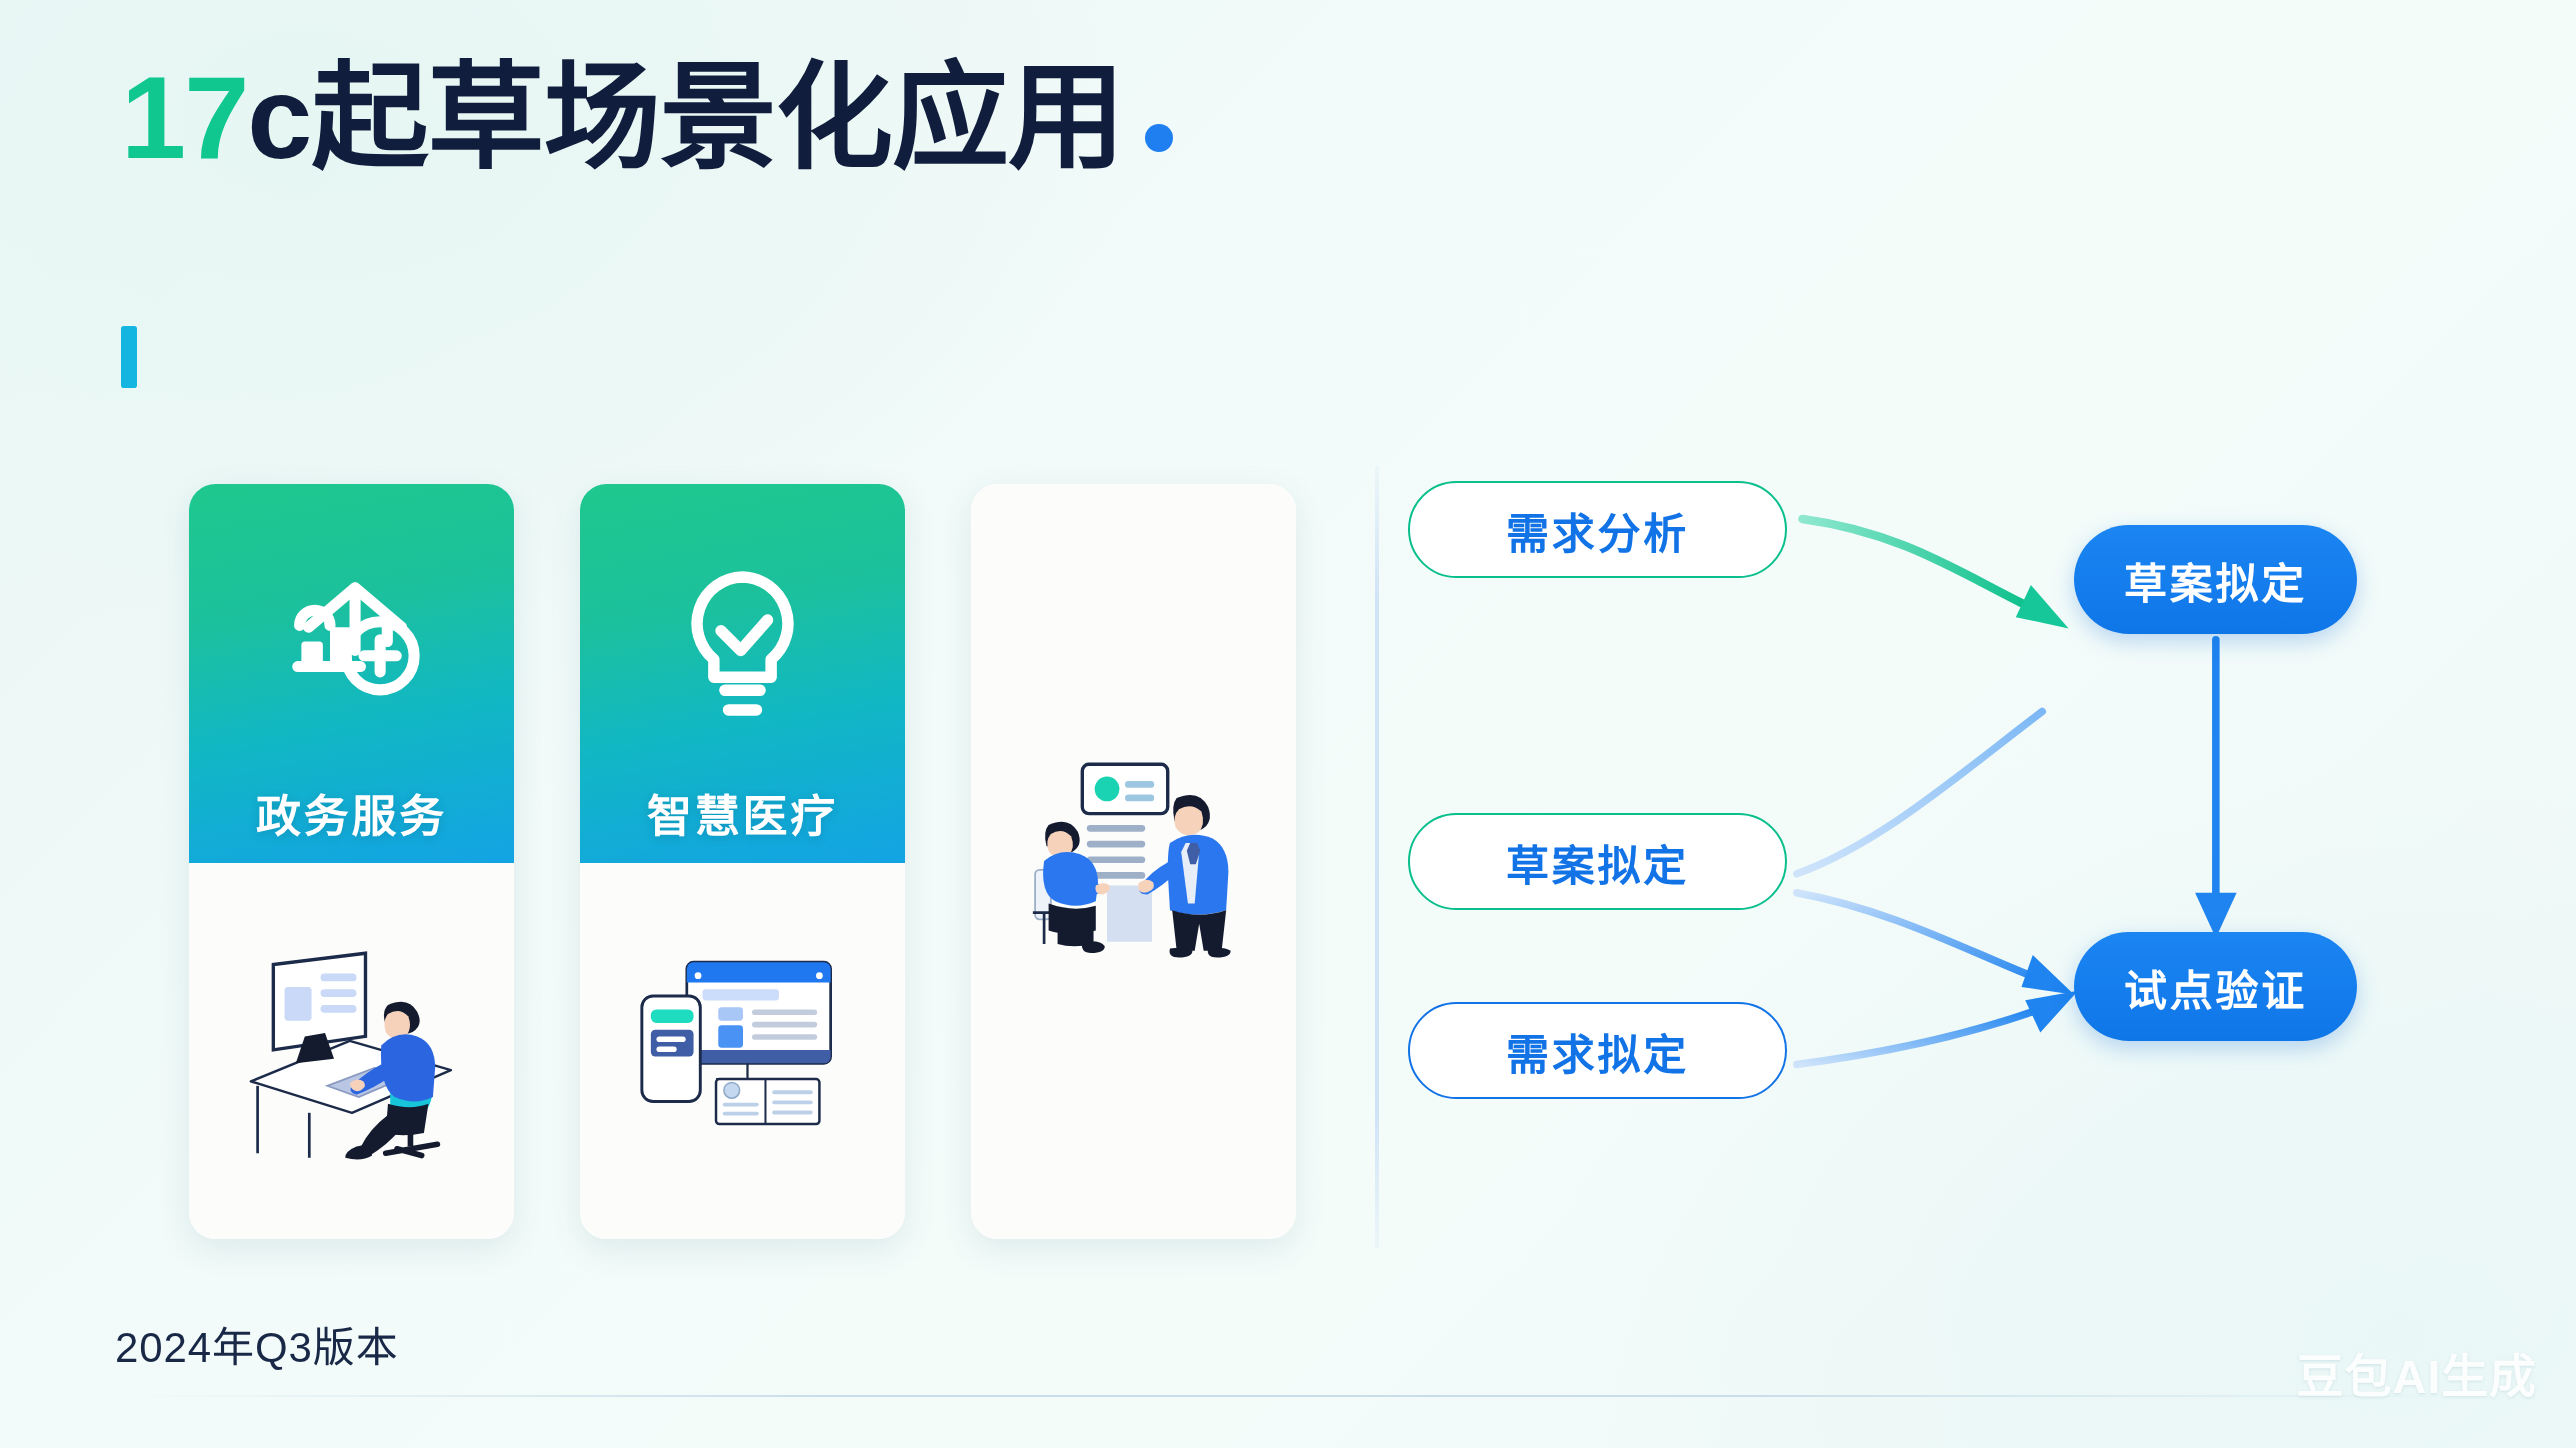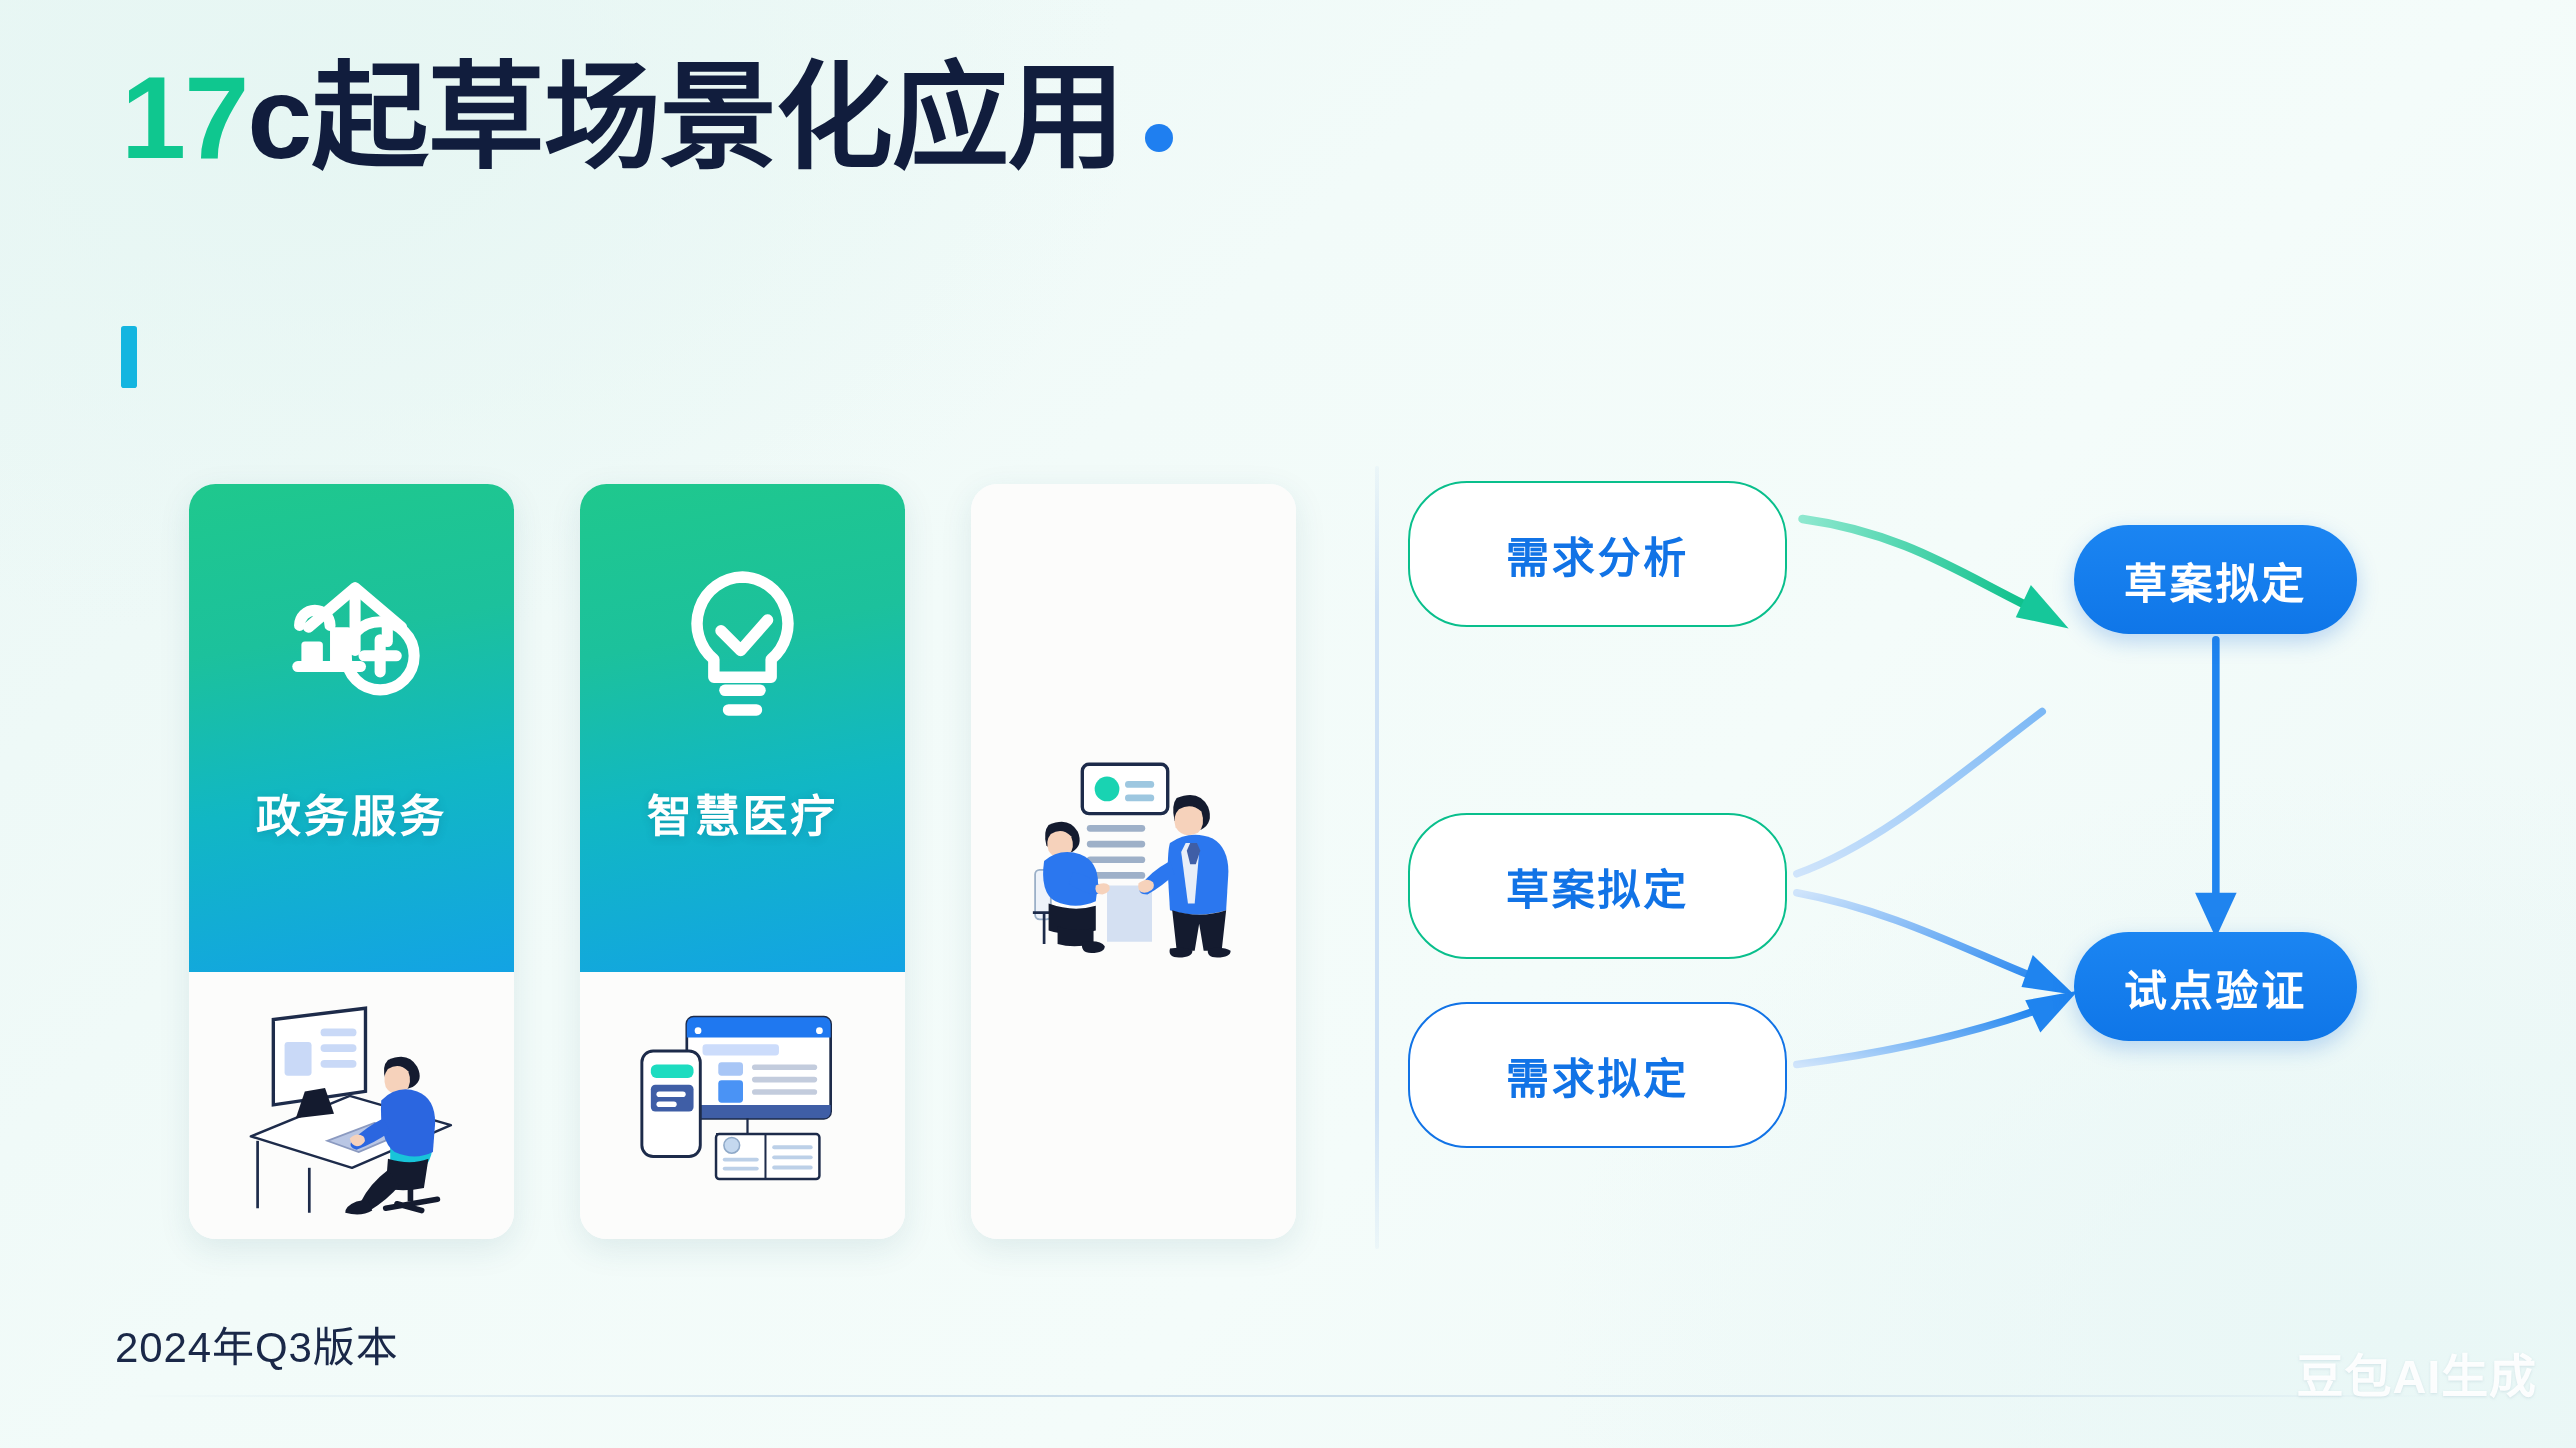--- a/index.html
+++ b/index.html
@@ -107,21 +107,21 @@
     width: 325px;
     height: 755px;
     border-radius: 26.4px;
     background: #fbfcfd;
     box-shadow: 0 9.4px 32px rgba(30, 90, 110, 0.10);
     overflow: hidden;
     display: flex;
     flex-direction: column;
   }
   .card-top {
-    height: 488px;
+    height: 379px;
     background: linear-gradient(170deg, #1fc88d 0%, #1cc19c 32%, #11b7c4 62%, #13a3e4 100%);
     display: flex;
     flex-direction: column;
     align-items: center;
     justify-content: flex-start;
     padding-top: 68px;
     box-sizing: border-box;
     position: relative;
   }
   .card-icon {
@@ -166,21 +166,21 @@
     position: absolute;
     display: flex;
     align-items: center;
     justify-content: center;
     box-sizing: border-box;
     letter-spacing: 2.8px;
     font-weight: 700;
   }
   .node.pill-outline {
     width: 379px;
-    height: 146px;
+    height: 97px;
     border-radius: 59px;
     background: #ffffff;
     font-size: 43px;
     color: #1173e6;
   }
   .node.pill-outline.green-edge { border: 2.8px solid #09bf8c; }
   .node.pill-outline.blue-edge  { border: 2.8px solid #1173e6; }
   .node.pill-solid {
     width: 283px;
     height: 109px;

